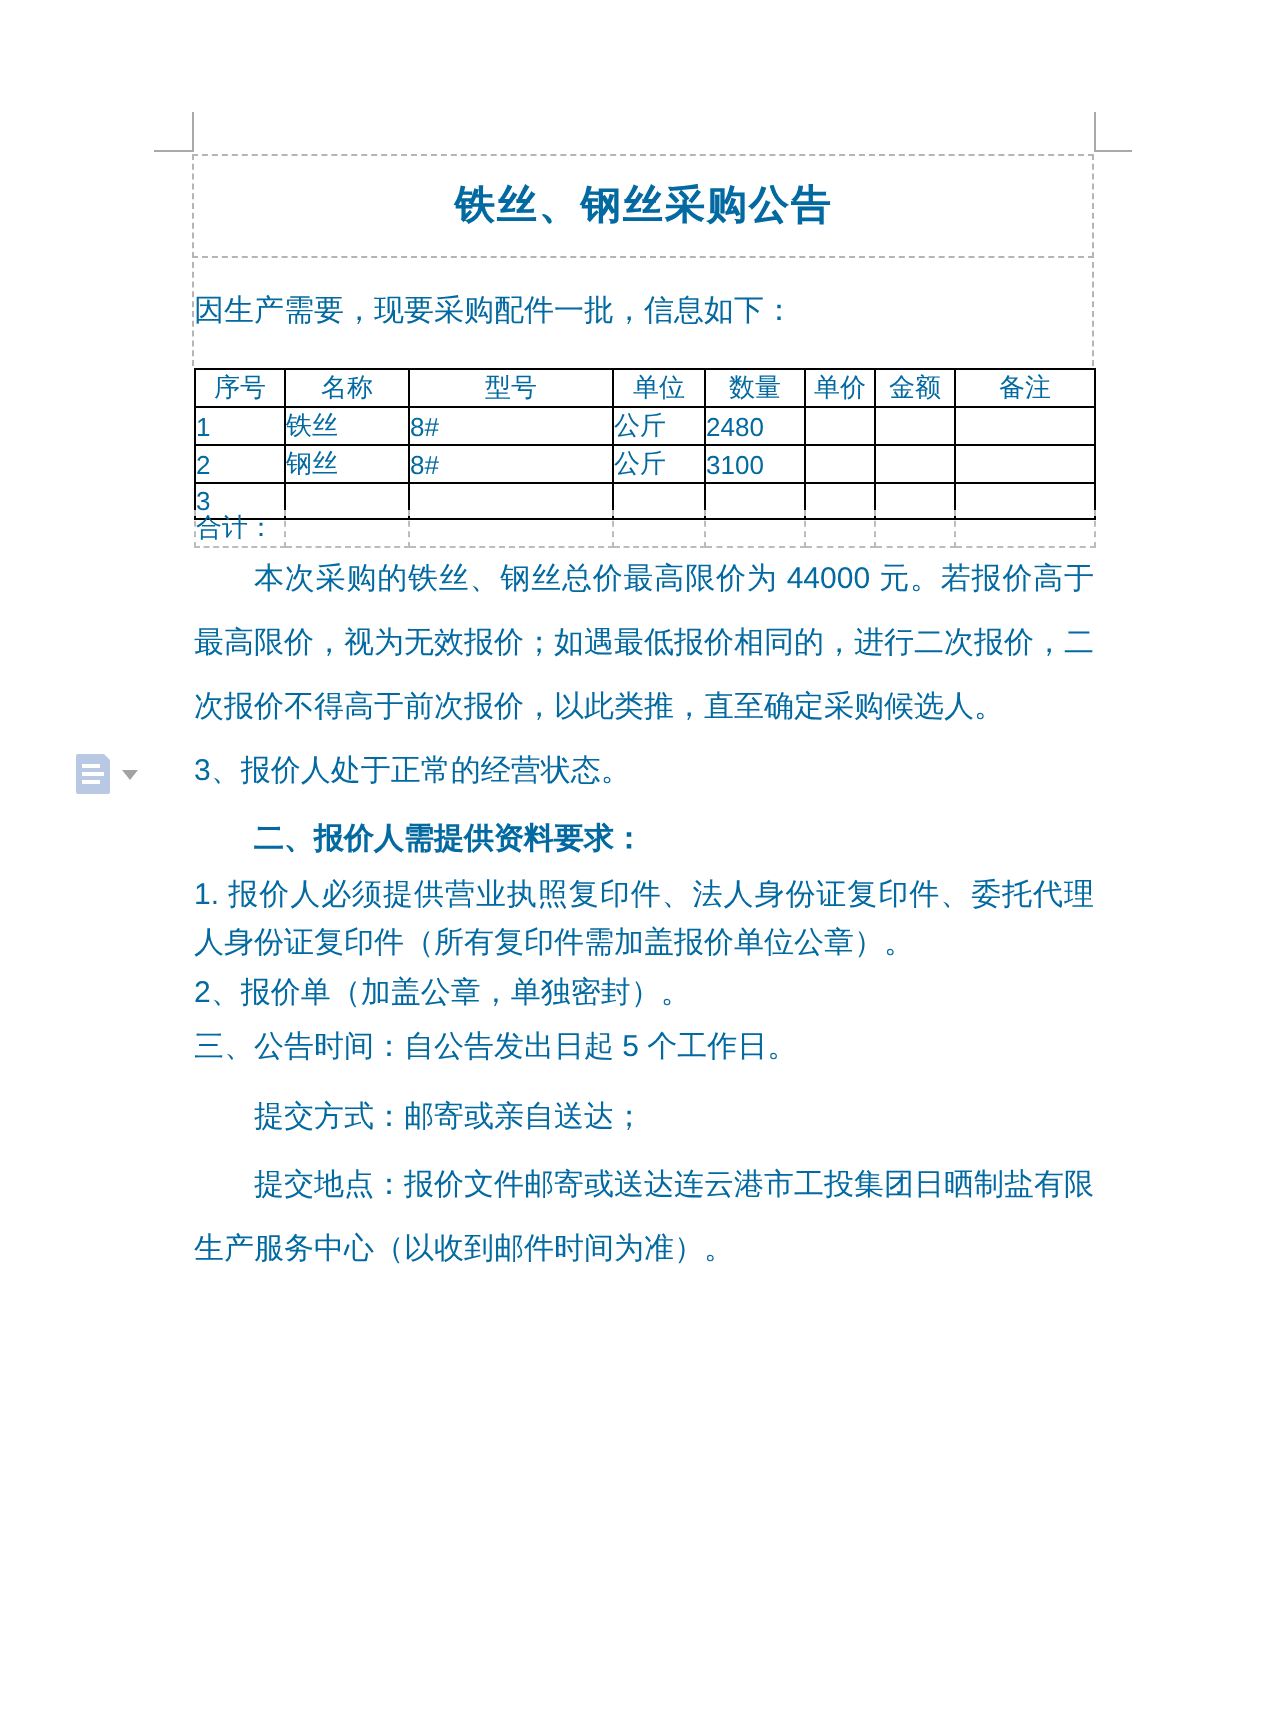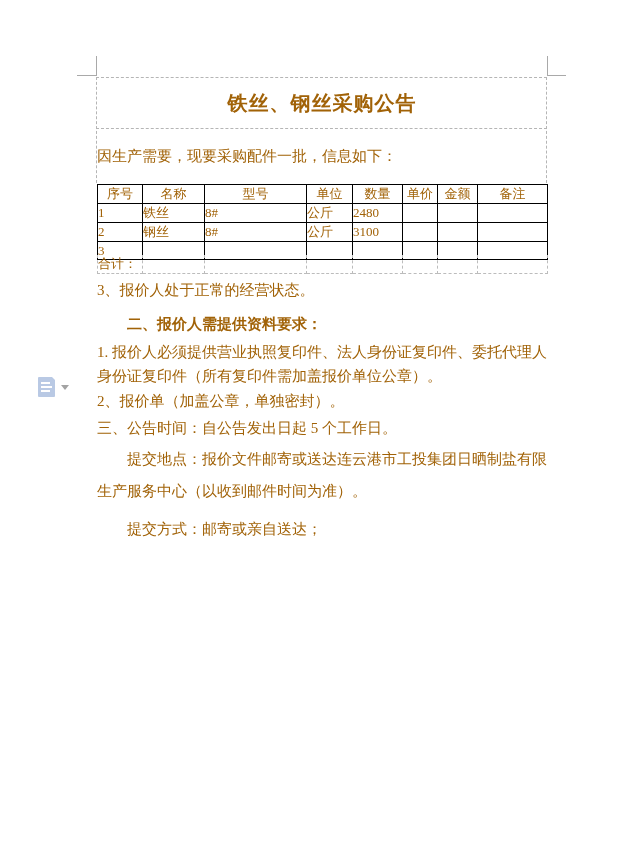--- a/index.html
+++ b/index.html
@@ -2,22 +2,22 @@
 <html><head>
 <meta charset="utf-8">
 <style>
   html, body { margin: 0; padding: 0; background: #ffffff; }
   .page {
     position: relative;
     width: 644px;
     height: 653px;
     background: #ffffff;
     overflow: hidden;
-    font-family: Liberation Serif, serif;
-    color: #a16207;
+    font-family: Liberation Sans, sans-serif;
+    color: #0369a1;
   }
   
   .crop { position: absolute; background: #a9a9a9; }
   .crop.v { width: 1px; height: 20px; }
   .crop.h { height: 1px; width: 19px; }
   
   .dash-h { position: absolute; left: 96px; width: 451px; height: 0; border-top: 1px dashed #b5b5b5; }
   .dash-v { position: absolute; top: 77px; height: 106px; width: 0; border-left: 1px dashed #b5b5b5; }
   
   .doc-title {
@@ -183,27 +183,28 @@
         <td></td>
         <td></td>
         <td></td>
         <td></td>
         <td></td>
       </tr>
     </tbody>
   </table>
 
   <div class="doc-body">
+    <p class="lh32 ind">本次采购的铁丝、钢丝总价最高限价为 44000 元。若报价高于最高限价，视为无效报价；如遇最低报价相同的，进行二次报价，二次报价不得高于前次报价，以此类推，直至确定采购候选人。</p>
     <p class="lh32">3、报价人处于正常的经营状态。</p>
     <p class="lh28 ind bold mt4">二、报价人需提供资料要求：</p>
     <p class="lh24 mt2">1. 报价人必须提供营业执照复印件、法人身份证复印件、委托代理人身份证复印件（所有复印件需加盖报价单位公章）。</p>
     <p class="lh26">2、报价单（加盖公章，单独密封）。</p>
     <p class="lh26 mt1">三、公告时间：自公告发出日起 5 个工作日。</p>
+    <p class="lh32 ind mt6">提交方式：邮寄或亲自送达；</p>
     <p class="lh32 ind mt2">提交地点：报价文件邮寄或送达连云港市工投集团日晒制盐有限生产服务中心（以收到邮件时间为准）。</p>
-    <p class="lh32 ind mt6">提交方式：邮寄或亲自送达；</p>
   </div>
 
   <div class="margin-widget">
     <div class="doc-icon">
       <span class="fold"></span>
       <span class="bar b1"></span>
       <span class="bar b2"></span>
       <span class="bar b3"></span>
     </div>
     <div class="drop-arrow"></div>

